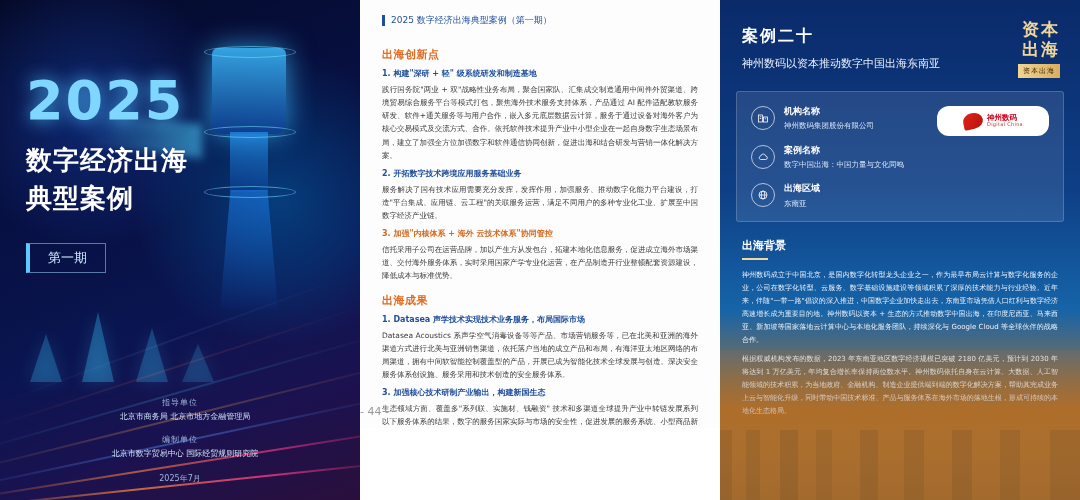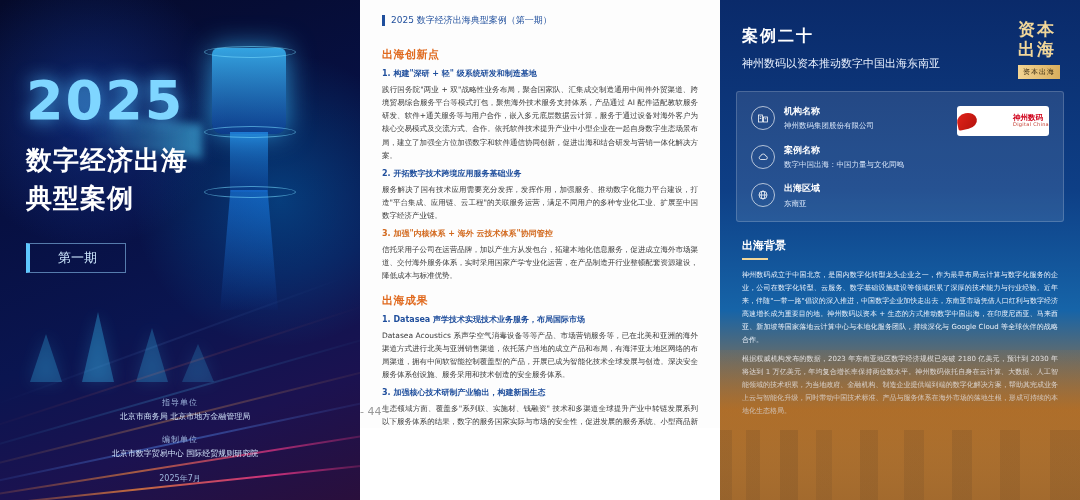--- a/index.html
+++ b/index.html
@@ -80,21 +80,21 @@
   .sails span:nth-child(3){left:112px;border-bottom-width:54px;opacity:.7}
   .sails span:nth-child(4){left:158px;border-bottom-width:38px;opacity:.55}
 
   .cover-title{position:absolute;left:26px;top:74px;}
   .cover-year{
     font-size:54px;font-weight:bold;letter-spacing:2px;line-height:1;
     color:#7fd6ff;text-shadow:0 0 18px rgba(80,190,255,.85);
   }
   .cover-main{margin-top:14px;font-size:26px;font-weight:bold;line-height:1.45;color:#ffffff;letter-spacing:1px;}
   .cover-issue{
-    margin-top:26px;display:inline-block;padding:5px 28px;font-size:13px;color:#cfe9ff;
+    margin-top:26px;display:inline-block;padding:5px 18px;font-size:13px;color:#cfe9ff;
     border:1px solid rgba(150,210,255,.55);border-left:4px solid #5fc8ff;
   }
   .cover-footer{position:absolute;left:0;right:0;bottom:16px;text-align:center;color:#b9c9e8;}
   .cf-label{font-size:8px;letter-spacing:1px;color:#9fb6dd;margin-bottom:3px;}
   .cf-line{font-size:8px;line-height:1.6;color:#cfe0f7;padding-left:10px;}
   .cf-date{margin-top:12px;font-size:8px;color:#9fb6dd;}
 
   
   .mid{
     position:relative;width:360px;height:428px;flex:0 0 360px;background:#fdfdfd;
@@ -135,36 +135,36 @@
       rgba(120,80,40,.5) 184px 204px,transparent 204px 232px,
       rgba(120,80,40,.55) 232px 252px,transparent 252px 280px,
       rgba(120,80,40,.5) 280px 300px,transparent 300px 330px,
       rgba(120,80,40,.5) 330px 360px);
     opacity:.5;
   }
   .case-head{position:relative;padding:26px 36px 0 22px;}
   .case-no{font-size:16px;font-weight:bold;letter-spacing:2px;}
   .case-title{margin-top:8px;font-size:11px;line-height:1.6;color:#eaf2ff;}
   .brand-badge{
-    position:absolute;right:20px;top:20px;text-align:left;
+    position:absolute;right:20px;top:20px;text-align:right;font-family:Liberation Serif, serif;
   }
   .brand-badge .bb-main{
     font-size:17px;font-weight:bold;line-height:1.15;color:#f2d79a;letter-spacing:2px;
   }
   .brand-badge .bb-sub{
     display:inline-block;margin-top:4px;padding:2px 5px;font-size:7px;color:#3a2a10;
     background:linear-gradient(90deg,#f3d493,#d9ae5d);letter-spacing:1px;
   }
   .info-card{
     position:relative;margin:18px 16px 0 16px;background:rgba(255,255,255,.10);
     border:1px solid rgba(255,255,255,.18);border-radius:3px;padding:14px 14px 12px 14px;
   }
   .logo-chip{
-    position:absolute;right:14px;top:14px;width:92px;height:30px;background:#fff;border-radius:3px;
-    display:flex;align-items:center;justify-content:space-between;gap:4px;
+    position:absolute;right:14px;top:14px;width:112px;height:30px;background:#fff;border-radius:12px;
+    display:flex;align-items:center;justify-content:center;gap:4px;
   }
   .logo-chip .mark{width:20px;height:16px;border-radius:50% 50% 50% 10%;
     background:linear-gradient(135deg,#e2231a,#b4120c);transform:rotate(-12deg);}
   .logo-chip .txt{display:flex;flex-direction:column;line-height:1.05;}
   .logo-chip .txt b{font-size:7.5px;color:#d0021b;}
   .logo-chip .txt span{font-size:5px;color:#c0392b;letter-spacing:.3px;}
   .info-row{display:flex;align-items:flex-start;gap:9px;margin-bottom:13px;}
   .info-row:last-child{margin-bottom:0;}
   .info-ico{
     flex:0 0 22px;width:22px;height:22px;border:1px solid rgba(255,255,255,.65);border-radius:50%;

